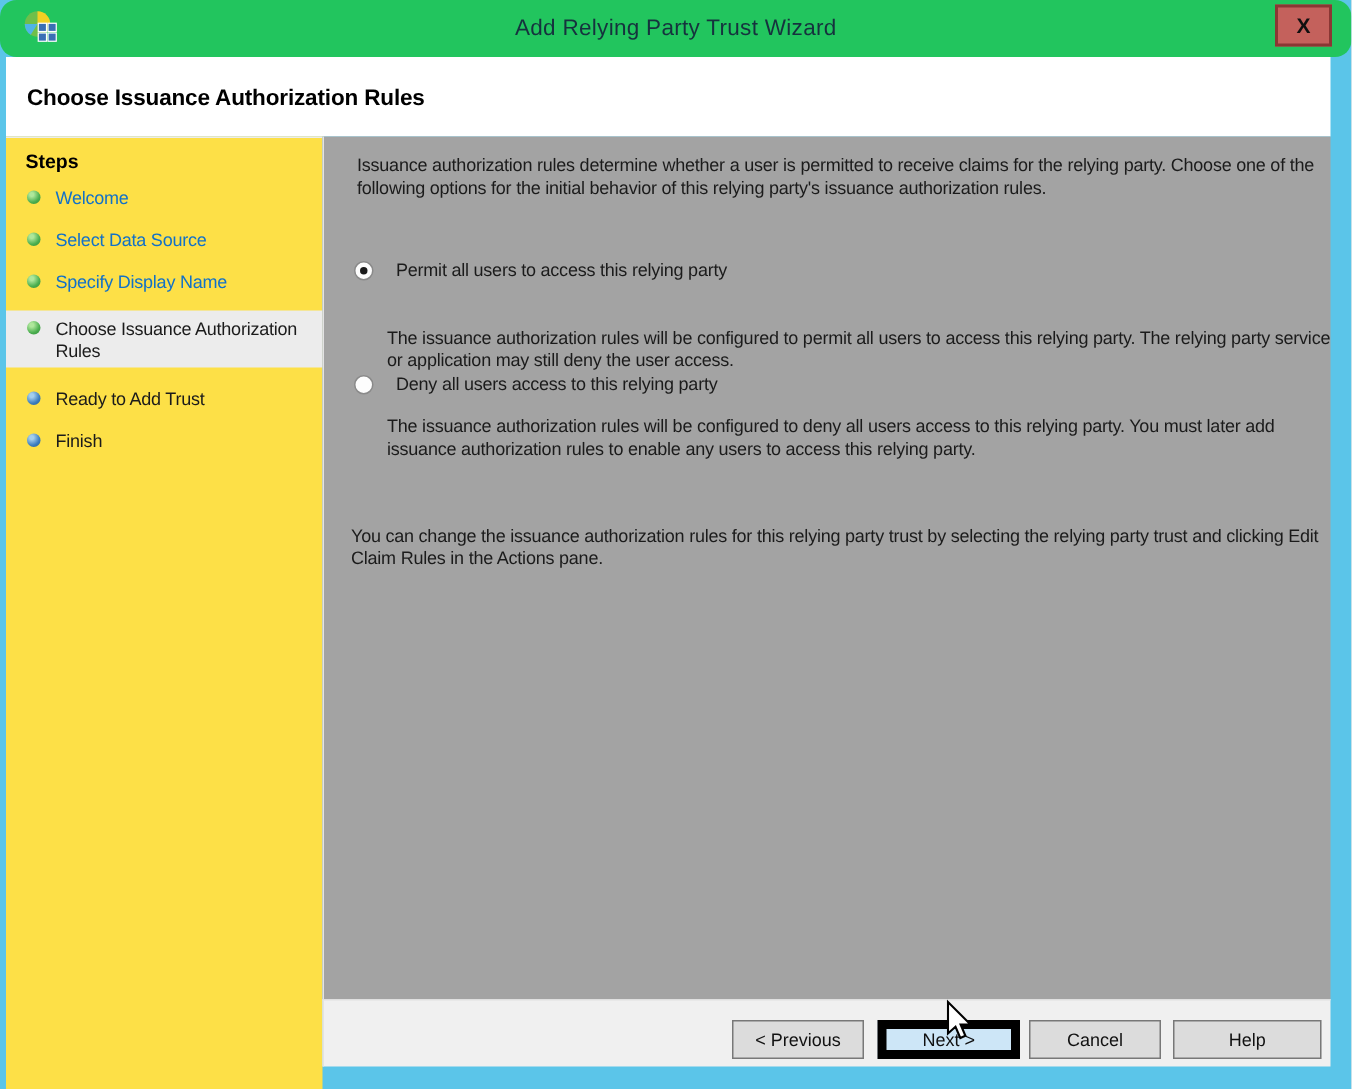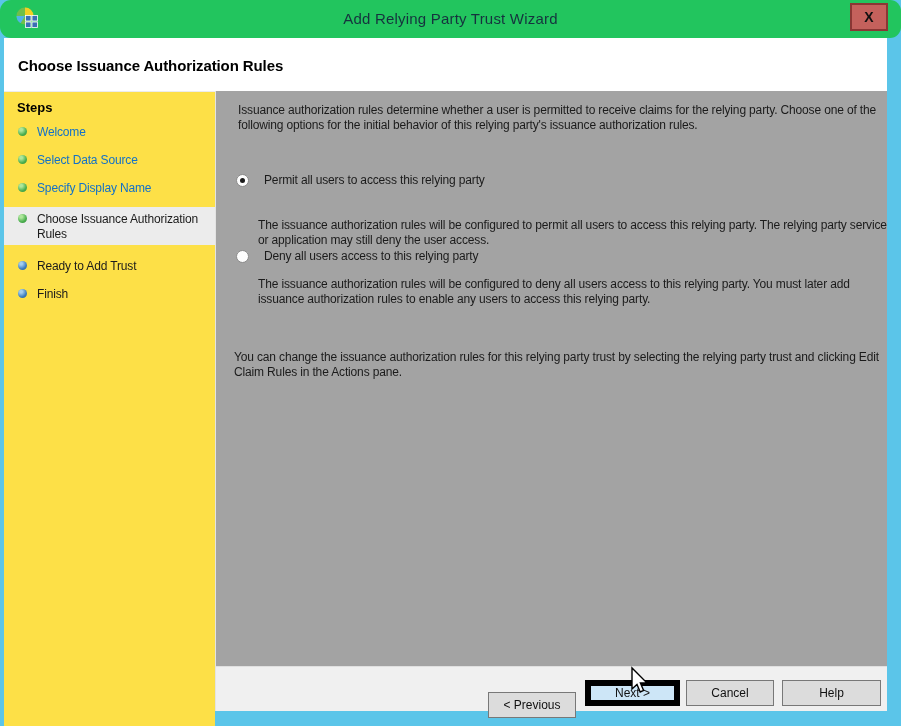--- a/index.html
+++ b/index.html
@@ -86,21 +86,21 @@
   
   .buttonbar {
     position: absolute; left: 215px; top: 666px; width: 672px; height: 45px;
     background: #F0F0F0; border-top: 1px solid #E0E0E0; border-left: 1px solid #E3E3E3;
   }
   .btn {
     position: absolute; top: 13px; height: 26px;
     background: #DCDCDC; border: 1px solid #787878;
     font-family: inherit; font-size: 12px; color: #111; cursor: default;
   }
-  .btn-prev   { left: 272px; width: 88px; margin-top: 12px; }
+  .btn-prev   { left: 272px; width: 88px; }
   .btn-next   { left: 369px; width: 95px; background: #CDE6F7; border: 6px solid #000000; }
   .btn-cancel { left: 470px; width: 88px; }
   .btn-help   { left: 566px; width: 99px; }
 
   
   .cursor { position: absolute; left: 627px; top: 665px; z-index: 9; }
 </style>
 </head>
 <body>
 

